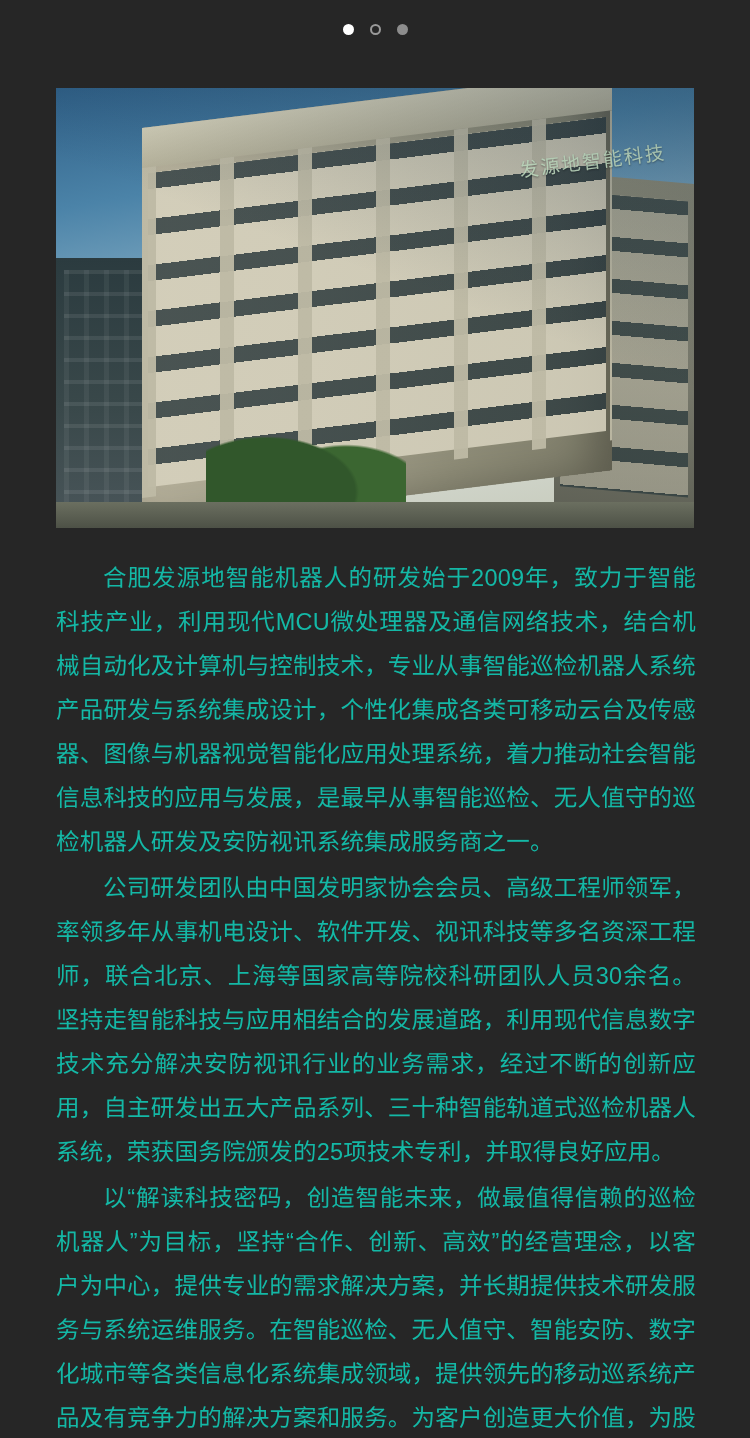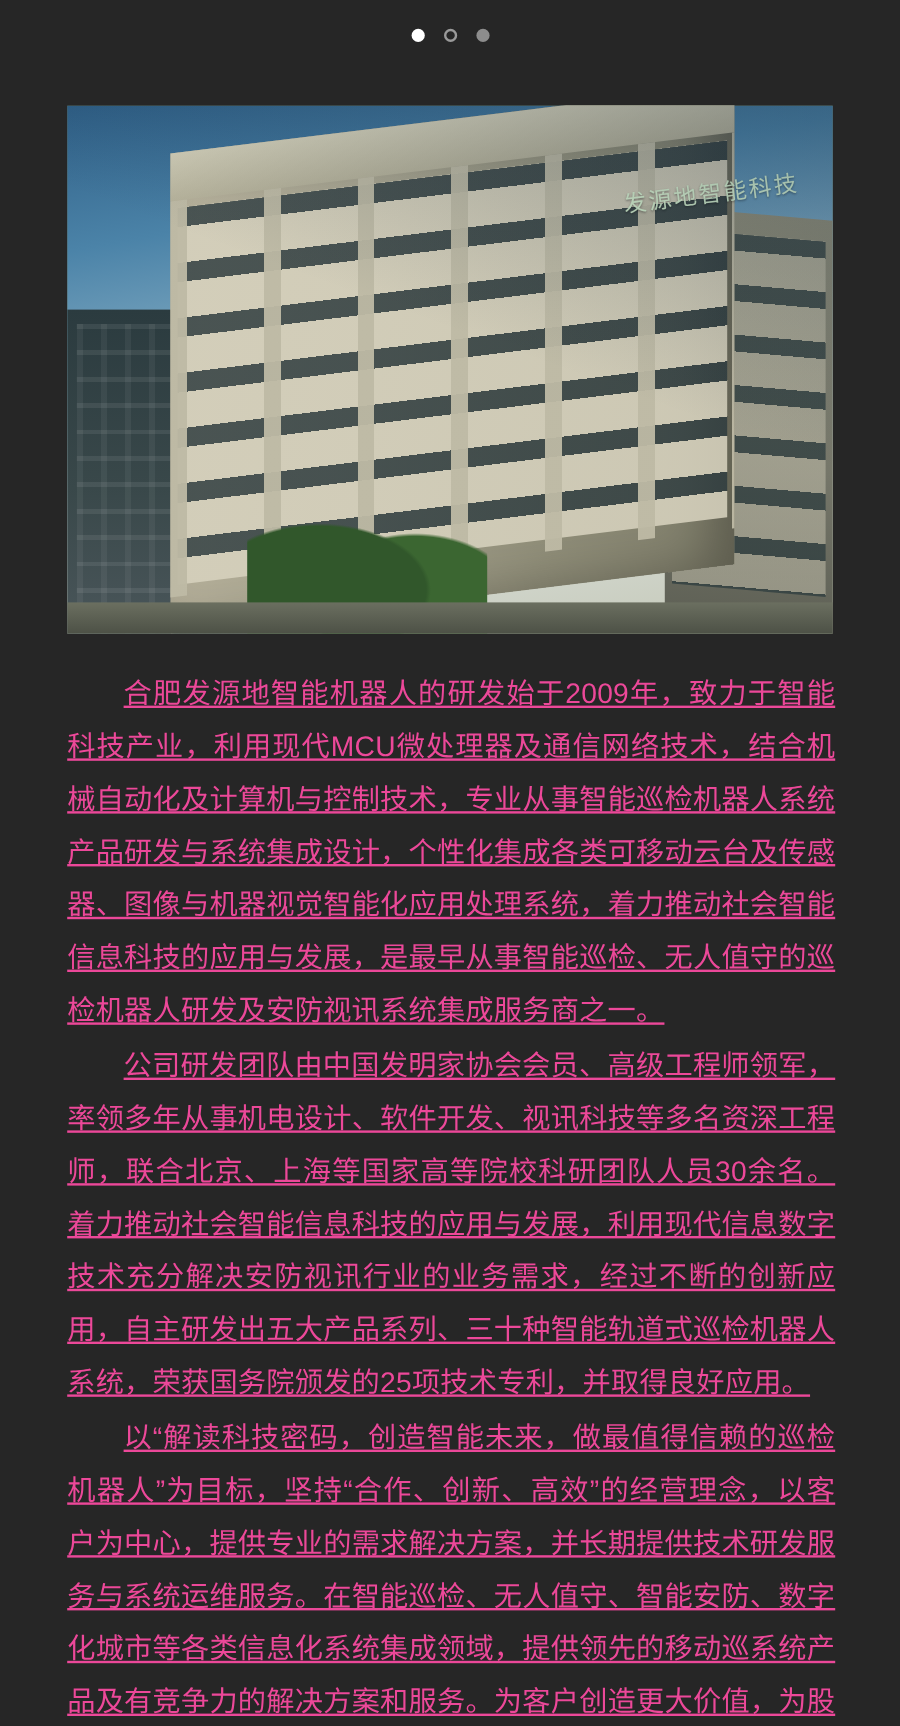--- a/index.html
+++ b/index.html
@@ -194,24 +194,23 @@
     top: 556px;
     left: 56px;
     width: 640px;
   }
   .para {
     margin: 0 0 2px 0;
     font-size: 23.5px;
     line-height: 44px;
     letter-spacing: .2px;
     text-indent: 2em;
-    color: #ec4899;
+    color: #14b8a6;
     text-align: justify;
     font-family: "Liberation Sans", "DejaVu Sans", sans-serif;
-    text-decoration: underline;
   }
 </style>
 </head>
 <body>
 
 <div class="page">
 
   <div class="dots">
     <span class="dot active"></span>
     <span class="dot hollow"></span>
@@ -230,17 +229,17 @@
       <div class="signage">发源地智能科技</div>
       <div class="trees2"></div>
       <div class="trees"></div>
       <div class="ground"></div>
       <div class="hero-shade"></div>
     </div>
   </div>
 
   <div class="article">
     <p class="para">合肥发源地智能机器人的研发始于2009年，致力于智能科技产业，利用现代MCU微处理器及通信网络技术，结合机械自动化及计算机与控制技术，专业从事智能巡检机器人系统产品研发与系统集成设计，个性化集成各类可移动云台及传感器、图像与机器视觉智能化应用处理系统，着力推动社会智能信息科技的应用与发展，是最早从事智能巡检、无人值守的巡检机器人研发及安防视讯系统集成服务商之一。</p>
-    <p class="para">公司研发团队由中国发明家协会会员、高级工程师领军，率领多年从事机电设计、软件开发、视讯科技等多名资深工程师，联合北京、上海等国家高等院校科研团队人员30余名。着力推动社会智能信息科技的应用与发展，利用现代信息数字技术充分解决安防视讯行业的业务需求，经过不断的创新应用，自主研发出五大产品系列、三十种智能轨道式巡检机器人系统，荣获国务院颁发的25项技术专利，并取得良好应用。</p>
+    <p class="para">公司研发团队由中国发明家协会会员、高级工程师领军，率领多年从事机电设计、软件开发、视讯科技等多名资深工程师，联合北京、上海等国家高等院校科研团队人员30余名。坚持走智能科技与应用相结合的发展道路，利用现代信息数字技术充分解决安防视讯行业的业务需求，经过不断的创新应用，自主研发出五大产品系列、三十种智能轨道式巡检机器人系统，荣获国务院颁发的25项技术专利，并取得良好应用。</p>
     <p class="para">以“解读科技密码，创造智能未来，做最值得信赖的巡检机器人”为目标，坚持“合作、创新、高效”的经营理念，以客户为中心，提供专业的需求解决方案，并长期提供技术研发服务与系统运维服务。在智能巡检、无人值守、智能安防、数字化城市等各类信息化系统集成领域，提供领先的移动巡系统产品及有竞争力的解决方案和服务。为客户创造更大价值，为股东实现更多利润，为员工带来更高回报，为智慧城市缔造安全、节能、高效、方便的环境而不懈努力。</p>
   </div>
 
 </div>
 
 </body></html>

